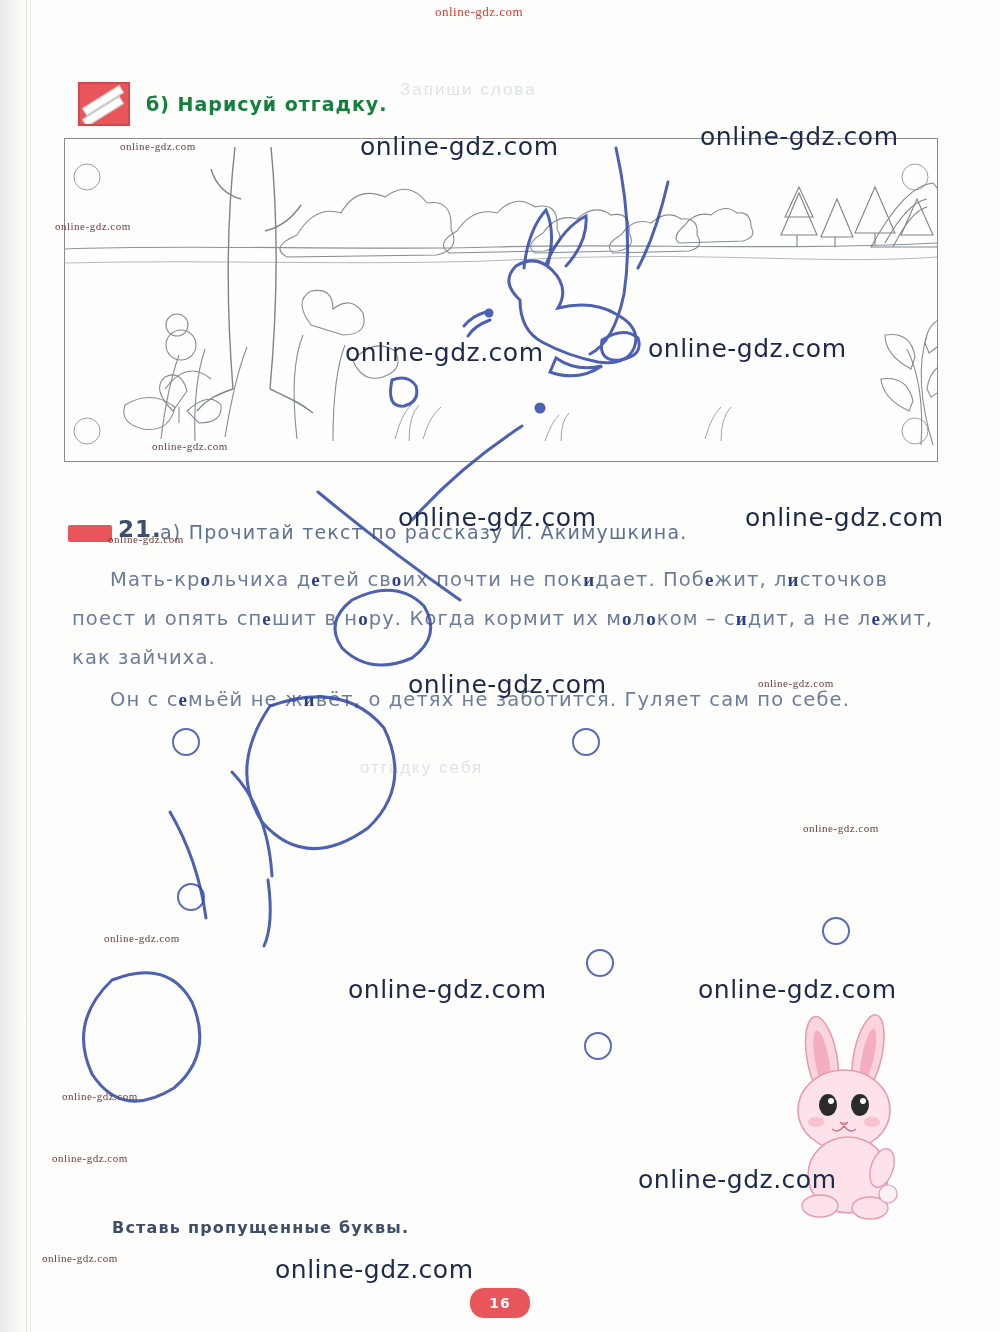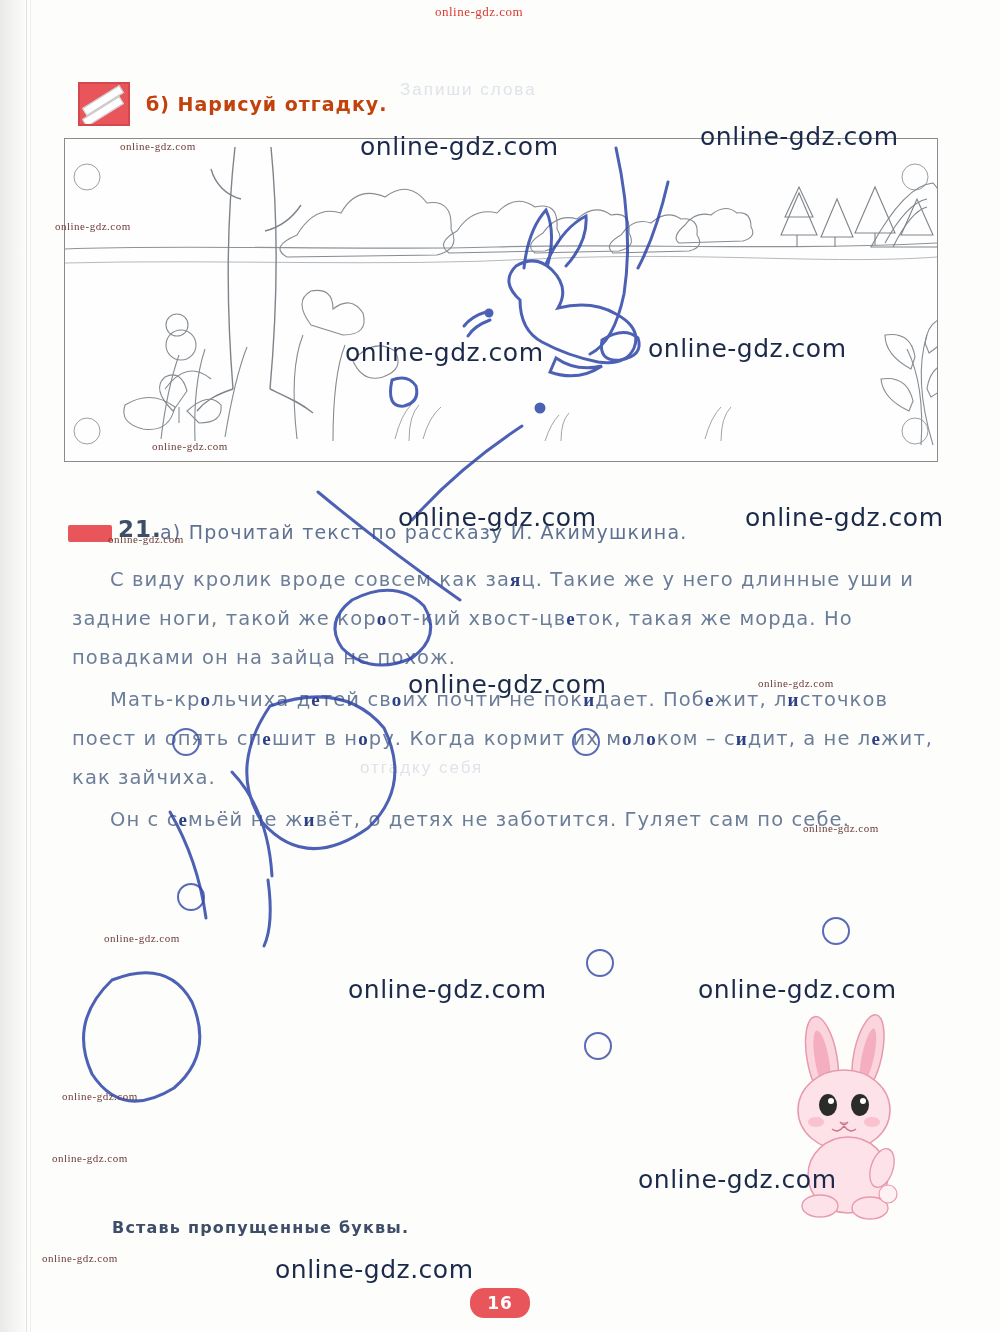--- a/index.html
+++ b/index.html
@@ -44,21 +44,21 @@
     width:48px;height:40px;background:#e8565b;border:2px solid #d6474c;
     position:relative;overflow:hidden;
   }
   .pencil-badge .p1,.pencil-badge .p2{
     position:absolute;width:42px;height:7px;background:#fff;border:1px solid #c9c9c9;
     transform:rotate(-32deg);
   }
   .pencil-badge .p1{left:1px;top:12px;}
   .pencil-badge .p2{left:1px;top:23px;}
   .task-b-label{
-    font-size:19px;font-weight:bold;color:#c2410c;letter-spacing:1px;
+    font-size:19px;font-weight:bold;color:#15803d;letter-spacing:1px;
     font-family:"DejaVu Sans",sans-serif;
   }
 
   
   .illus{
     position:absolute;left:64px;top:138px;width:872px;height:322px;
     border:1px solid #8a8a8a;background:#fefefe;
   }
   .illus svg{display:block;}
 
@@ -92,21 +92,21 @@
 
   
   .pen{position:absolute;left:0;top:0;width:1000px;height:1332px;pointer-events:none;}
 
   
   .rabbit{position:absolute;left:760px;top:1010px;width:180px;height:215px;}
 
   
   .pagenum{
     position:absolute;left:470px;top:1288px;width:60px;height:30px;
-    background:#e8565b;border-radius:14px;color:#fff;font-size:17px;font-weight:bold;
+    background:#e8565b;border-radius:14px;color:#fff;font-size:14px;font-weight:bold;
     display:flex;align-items:center;justify-content:center;letter-spacing:1px;
   }
   
   .bleed{
     position:absolute;color:#dfe3ea;font-size:17px;letter-spacing:2px;white-space:nowrap;
     font-family:Liberation Sans, sans-serif;
   }
 </style>
 </head>
 <body>
@@ -199,21 +199,20 @@
         <path d="M480 302 q 6 -18 14 -26 M496 302 q 0 -20 8 -28"></path>
       </g>
     </svg>
   </div>
 
   <div class="ex-marker"></div>
   <div class="ex-num">21.</div>
   <div class="ex-head">а) Прочитай текст по рассказу И. Акимушкина.</div>
 
   <div class="body-text">
-    <p class="ind">С виду кролик вроде совсем как за<span class="ins">я</span>ц. Такие же у него длинные уши и задние ноги, такой же кор<span class="ins">о</span>от-кий хвост-цв<span class="ins">е</span>ток, такая же морда. Но повадками он на зайца не похож.</p>
 
 
     <p class="ind">Мать-кр<span class="ins">о</span>льчиха д<span class="ins">е</span>тей св<span class="ins">о</span>их почти не пок<span class="ins">и</span>дает. Поб<span class="ins">е</span>жит, л<span class="ins">и</span>сточков поест и опять сп<span class="ins">е</span>шит в н<span class="ins">о</span>ру. Когда кормит их м<span class="ins">о</span>л<span class="ins">о</span>ком – с<span class="ins">и</span>дит, а не л<span class="ins">е</span>жит, как зайчиха.</p>
 
 
 
     <p class="ind">Он с с<span class="ins">е</span>мьёй не ж<span class="ins">и</span>вёт, о детях не заботится. Гуляет сам по себе.</p>
   </div>
 
   <div class="bold-line">Вставь пропущенные буквы.</div>

